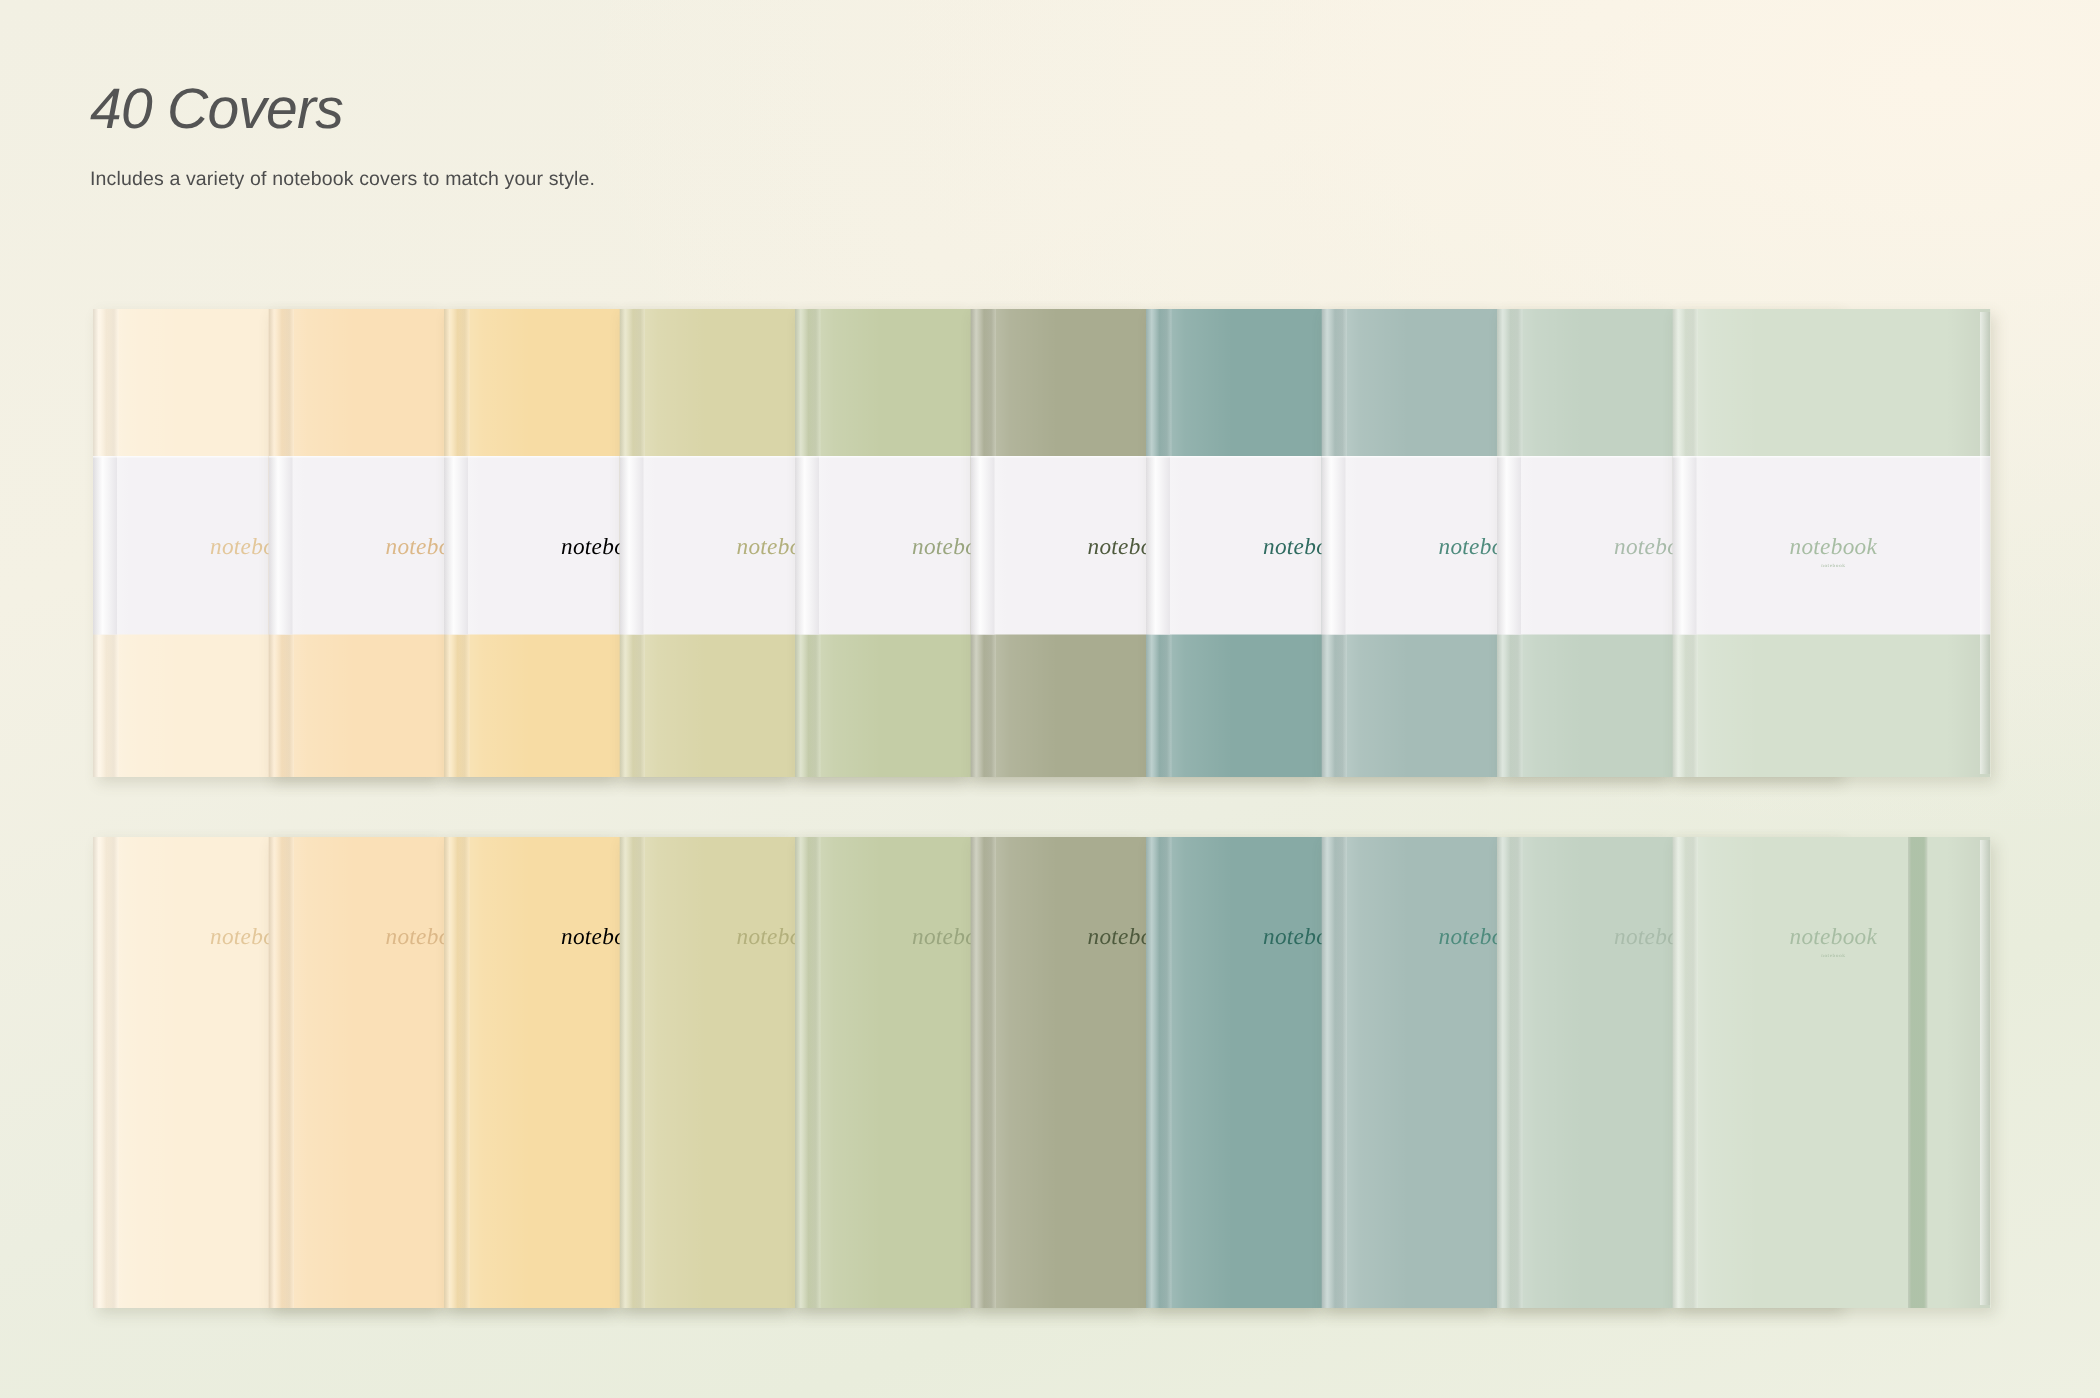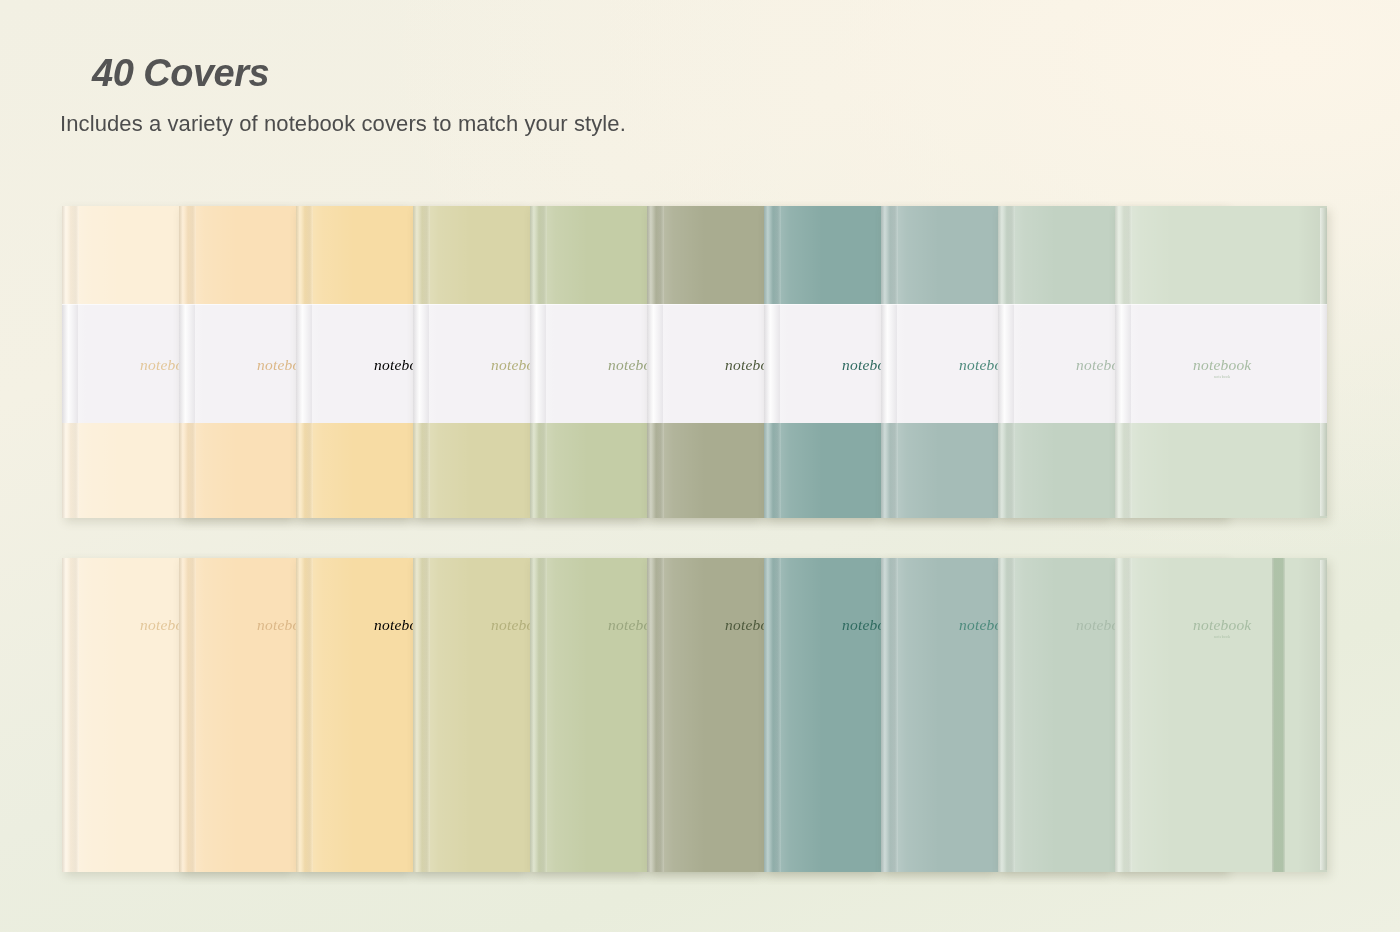--- a/index.html
+++ b/index.html
@@ -15,30 +15,29 @@
     background:
       radial-gradient(110% 90% at 92% 6%, #fcf5e8 0%, rgba(252,245,232,0) 60%),
       linear-gradient(160deg, #f2f0e3 0%, #f4f1e4 28%, #eceee0 58%, #e9eddc 78%, #eef0e2 100%);
   }
 
   
   #header { position:absolute; left:60px; top:52px; }
 
   #page-title {
     font-size:38px;
-    font-weight:bold;
+    font-weight:normal;
     font-style:italic;
     color:#545454;
     letter-spacing:-0.5px;
-    margin-left:32px;
   }
 
   #page-subtitle {
     margin-top:16px;
-    font-size:22px;
+    font-size:13px;
     color:#4d4d4d;
     letter-spacing:0.1px;
   }
 
   
   .cover-row {
     position:absolute;
     left:62px;
     width:1270px;
   }

